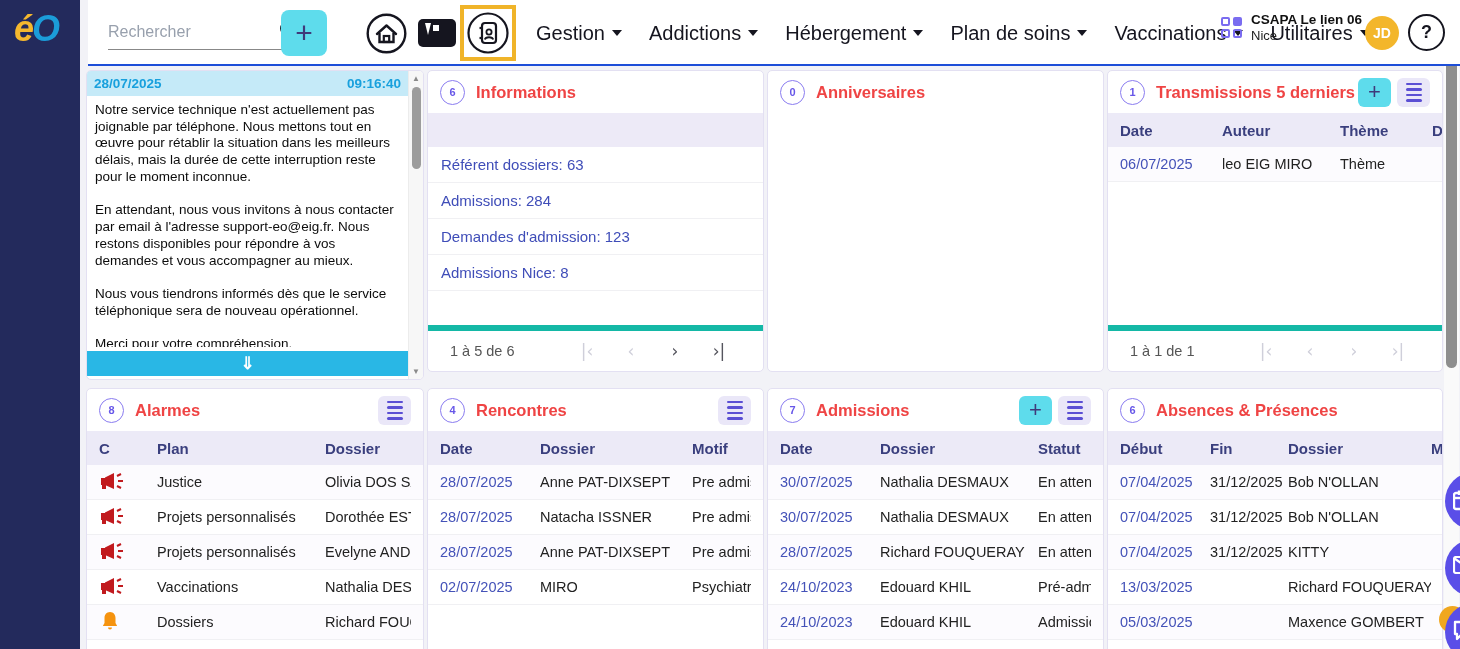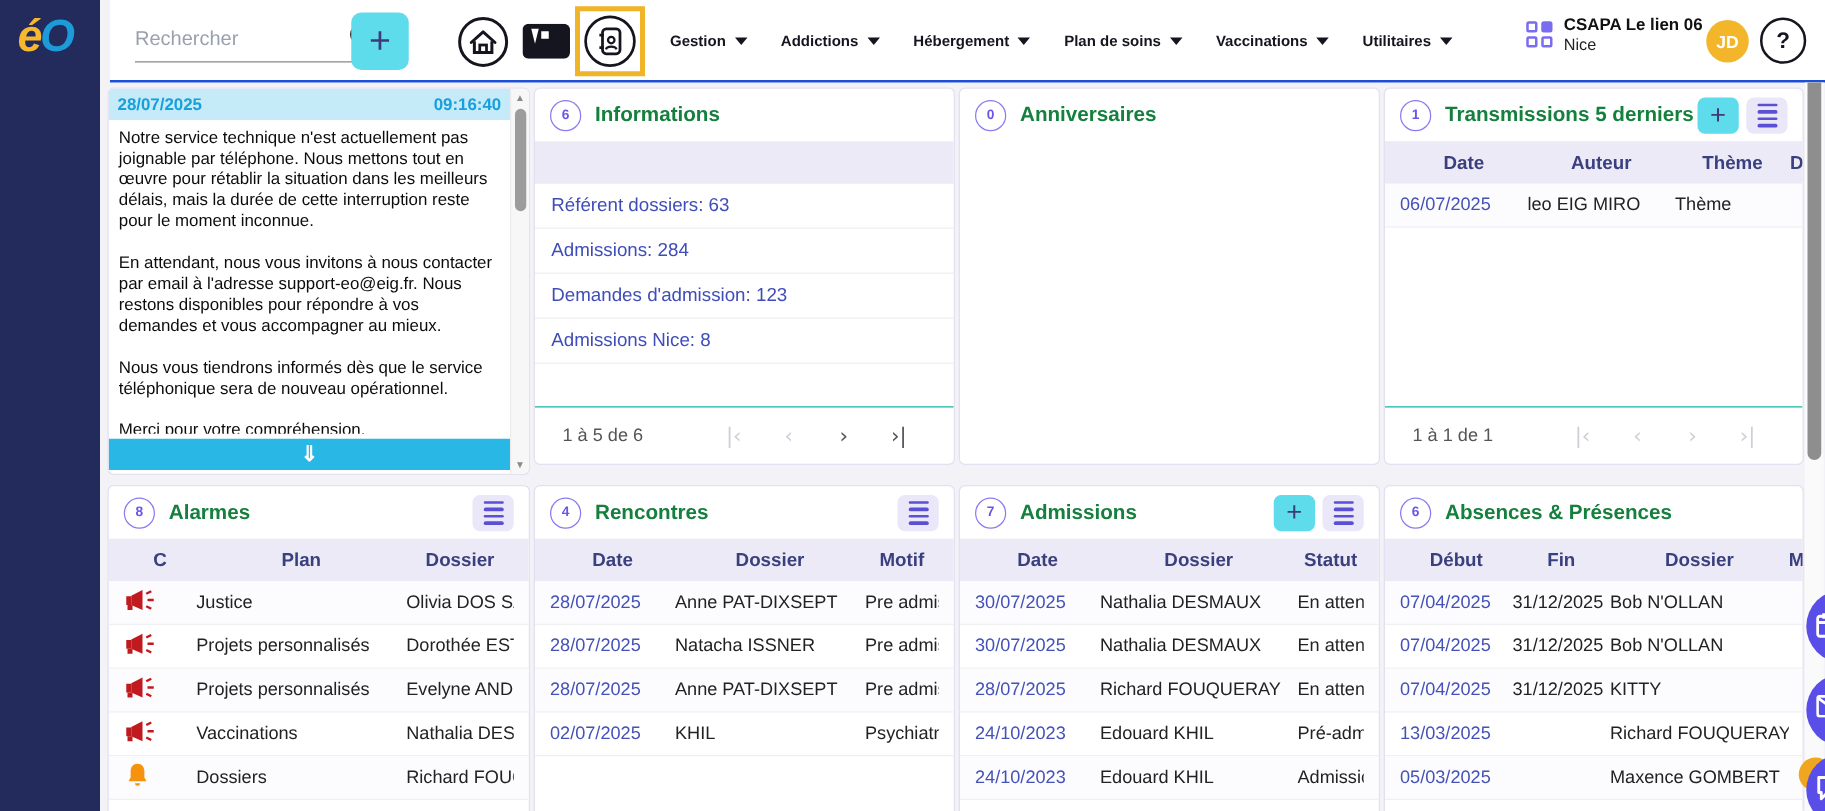--- a/index.html
+++ b/index.html
@@ -12,56 +12,56 @@
   .topbar { position:absolute; left:88px; top:0; width:1380px; height:66px; background:#fff; border-bottom:2px solid #1d4ed8; z-index:4; }
 
   .search-wrap { position:absolute; left:20px; top:14px; width:206px; height:36px; border-bottom:1.5px solid #888; display:flex; align-items:center; }
   .search-input { border:none; outline:none; width:170px; font-size:16px; color:#333; font-family:"Liberation Sans",sans-serif; background:transparent; }
   .search-input::placeholder { color:#98a0ad; }
   .add-btn { position:absolute; left:193px; top:10px; width:46px; height:46px; background:#5edcec; border-radius:8px; border:none; font-size:30px; font-weight:300; color:#3f3a7a; cursor:pointer; line-height:42px; }
   .circle-icon { position:absolute; width:41px; height:41px; }
   .hl-box { position:absolute; left:372px; top:5px; width:56px; height:56px; border:4px solid #f0b429; background:#fff; display:flex; align-items:center; justify-content:center; }
 
   .menus { position:absolute; left:448px; top:0; height:66px; display:flex; align-items:center; gap:27px; }
-  .menu-item { display:flex; align-items:center; gap:7px; font-size:12px; font-weight:bold; color:#15151f; cursor:pointer; white-space:nowrap; }
+  .menu-item { display:flex; align-items:center; gap:7px; font-size:20px; font-weight:normal; color:#15151f; cursor:pointer; white-space:nowrap; }
   .caret { width:0; height:0; border-left:5px solid transparent; border-right:5px solid transparent; border-top:6px solid #15151f; display:inline-block; }
 
   .org { position:absolute; left:1133px; top:12px; display:flex; align-items:center; gap:8px; }
   .grid-icon { width:22px; height:22px; display:grid; grid-template-columns:9px 9px; grid-template-rows:9px 9px; gap:3px; }
   .grid-icon span { border:2px solid #7a6cf0; border-radius:2px; }
   .grid-icon span.fill { background:#7a6cf0; }
   .org-name { font-size:13.5px; font-weight:bold; color:#111; line-height:1.2; }
   .org-city { font-size:13px; color:#222; font-weight:normal; }
   .avatar { position:absolute; left:1277px; top:16px; width:34px; height:34px; border-radius:50%; background:#f3b62b; color:#fff; font-size:14px; font-weight:bold; display:flex; align-items:center; justify-content:center; cursor:pointer; }
   .help-btn { position:absolute; left:1320px; top:14px; width:37px; height:37px; border-radius:50%; border:2.5px solid #15151f; background:#fff; font-size:18px; font-weight:bold; color:#15151f; cursor:pointer; }
 
   
   .card { position:absolute; background:#fff; border:1px solid #e3e0f2; border-radius:5px; overflow:hidden; }
   .card-title-row { height:42px; display:flex; align-items:center; padding:0 12px; gap:11px; }
   .badge { width:25px; height:25px; min-width:25px; border-radius:50%; border:1.5px solid #8a7cf0; color:#6757e8; font-size:11px; font-weight:bold; display:flex; align-items:center; justify-content:center; }
-  .card-title { font-size:16.5px; font-weight:bold; color:#15803d; white-space:nowrap; overflow:hidden; }
+  .card-title { font-size:16.5px; font-weight:bold; color:#ef4444; white-space:nowrap; overflow:hidden; }
   .icon-btn { width:33px; height:29px; border:none; border-radius:6px; background:#eae7f8; cursor:pointer; display:flex; align-items:center; justify-content:center; }
   .icon-btn.plus { background:#5edcec; color:#3f3a7a; font-size:22px; font-weight:300; }
   .btn-group { margin-left:auto; display:flex; gap:6px; }
   .list-glyph { display:flex; flex-direction:column; gap:3px; }
   .list-glyph i { display:block; width:16px; height:2.5px; background:#5b4fd4; border-radius:2px; }
 
-  .tbl-header { background:#eceaf7; height:34px; display:grid; align-items:center; padding:0 12px; font-size:15px; font-weight:bold; color:#3a3f7e;text-align:center; }
+  .tbl-header { background:#eceaf7; height:34px; display:grid; align-items:center; padding:0 12px; font-size:15px; font-weight:bold; color:#3a3f7e; }
   .tbl-row { height:35px; display:grid; align-items:center; padding:0 12px; font-size:14.5px; color:#222; border-bottom:1px solid #f0f0f3; white-space:nowrap; overflow:hidden; }
   .tbl-row:nth-child(odd) { background:#fcfbfe; }
   .tbl-row .date { color:#4452b8; }
   .tbl-row span { overflow:hidden; }
 
   .cols-trans { grid-template-columns:102px 118px 92px 1fr; }
   .cols-alarm { grid-template-columns:58px 168px 1fr; }
   .cols-renc  { grid-template-columns:100px 152px 1fr; }
   .cols-adm   { grid-template-columns:100px 158px 1fr; }
   .cols-abs   { grid-template-columns:90px 78px 143px 1fr; }
 
-  .paginator { position:absolute; left:0; right:0; bottom:0; height:46px; border-top:1px solid #14b8a6; display:flex; align-items:center; font-size:14.5px; color:#555; padding:0 22px; }
+  .paginator { position:absolute; left:0; right:0; bottom:0; height:46px; border-top:6px solid #14b8a6; display:flex; align-items:center; font-size:14.5px; color:#555; padding:0 22px; }
   .pg-count { margin-right:auto; }
   .pg-btn { font-size:17px; background:none; border:none; cursor:pointer; width:44px; text-align:center; font-family:"DejaVu Sans",sans-serif; }
   .pg-btn.off { color:#cfcfda; }
   .pg-btn.on { color:#55555e; }
 
   
   .ann { left:86px; top:70px; width:338px; height:310px; }
   .ann-head { position:absolute; left:0; top:0; right:15px; height:25px; background:#c5eaf8; display:flex; justify-content:space-between; align-items:center; padding:0 7px; font-size:13.5px; font-weight:bold; color:#18a0dd; }
   .ann-body { position:absolute; left:0; top:25px; right:15px; bottom:32px; padding:6px 8px; font-size:13.5px; color:#0c0c0c; line-height:1.24; white-space:pre-line; overflow:hidden; }
   .ann-down { position:absolute; left:0; right:15px; bottom:3px; height:25px; background:#29b7e5; color:#fff; font-size:17px; font-weight:bold; text-align:center; line-height:25px; cursor:pointer; }
@@ -367,21 +367,21 @@
     <span>Natacha ISSNER</span>
     <span>Pre admission</span>
   </div>
   <div class="tbl-row cols-renc">
     <span class="date">28/07/2025</span>
     <span>Anne PAT-DIXSEPT</span>
     <span>Pre admission</span>
   </div>
   <div class="tbl-row cols-renc">
     <span class="date">02/07/2025</span>
-    <span>KHIL</span>
+    <span>MIRO</span>
     <span>Psychiatrie</span>
   </div>
 </div>
 
 <div class="card" style="left:767px; top:388px; width:337px; height:275px;">
   <div class="card-title-row">
     <span class="badge">7</span>
     <span class="card-title">Admissions</span>
     <span class="btn-group">
       <button class="icon-btn plus">+</button>

